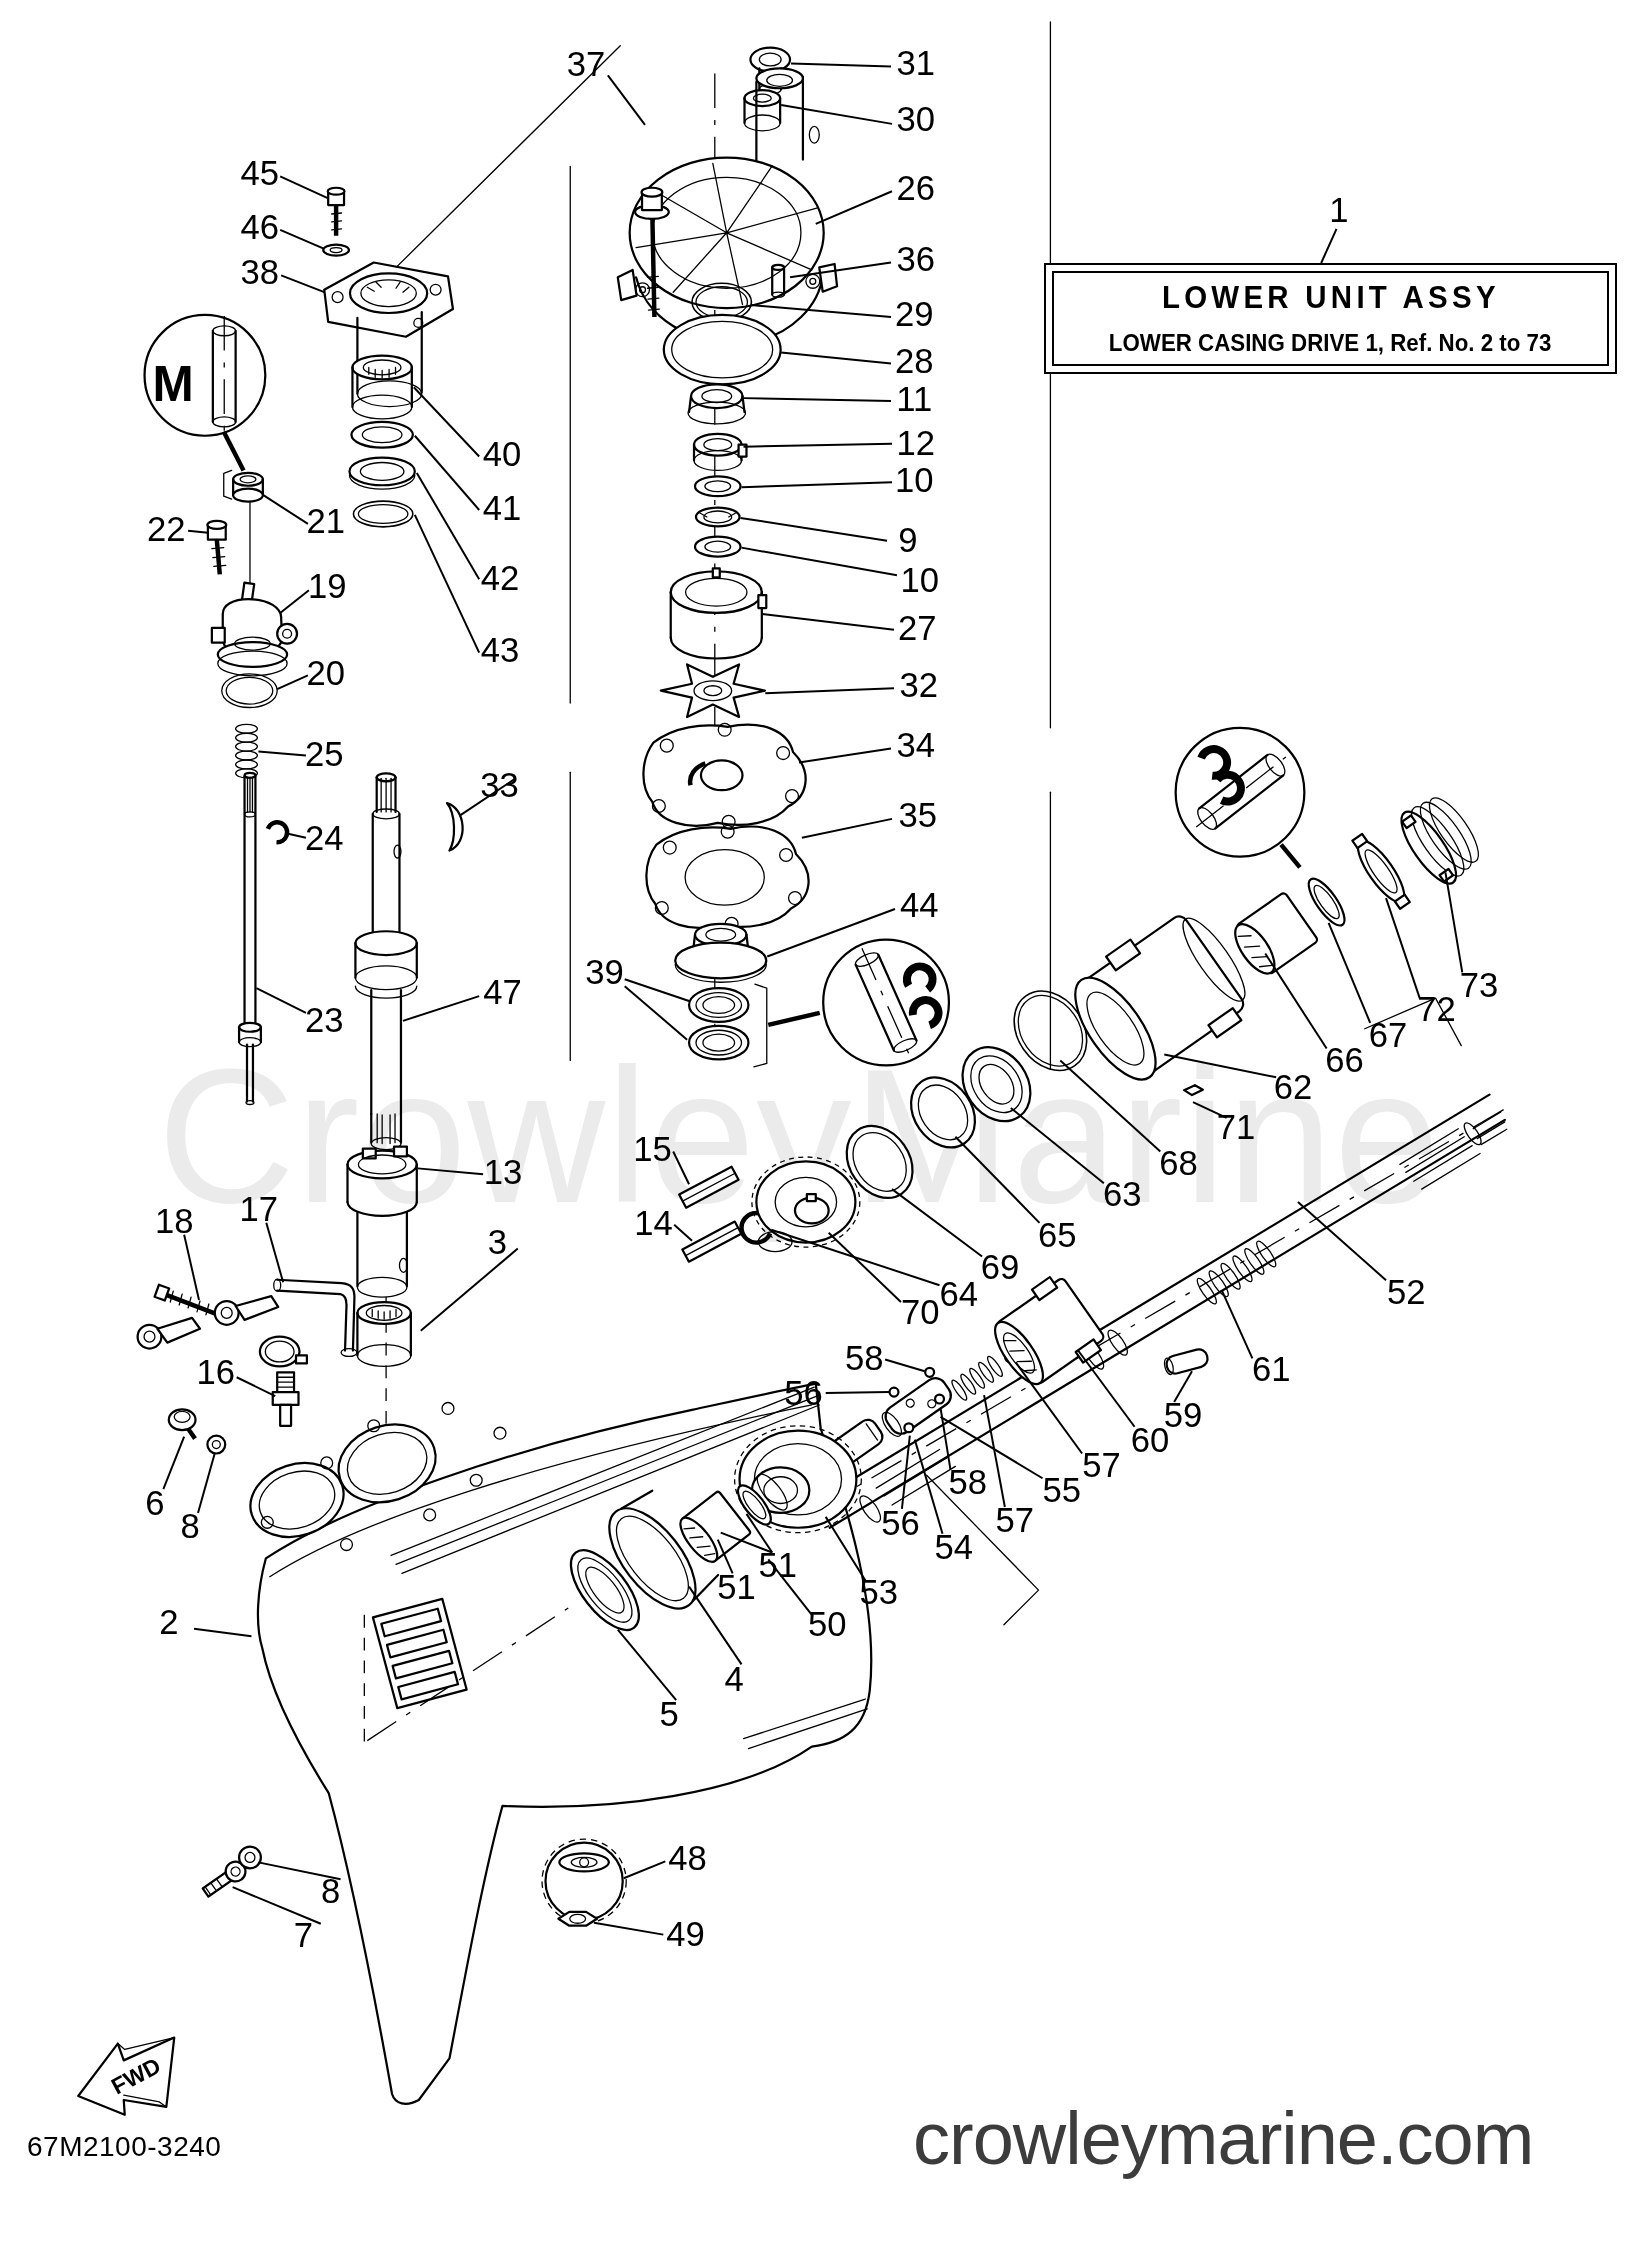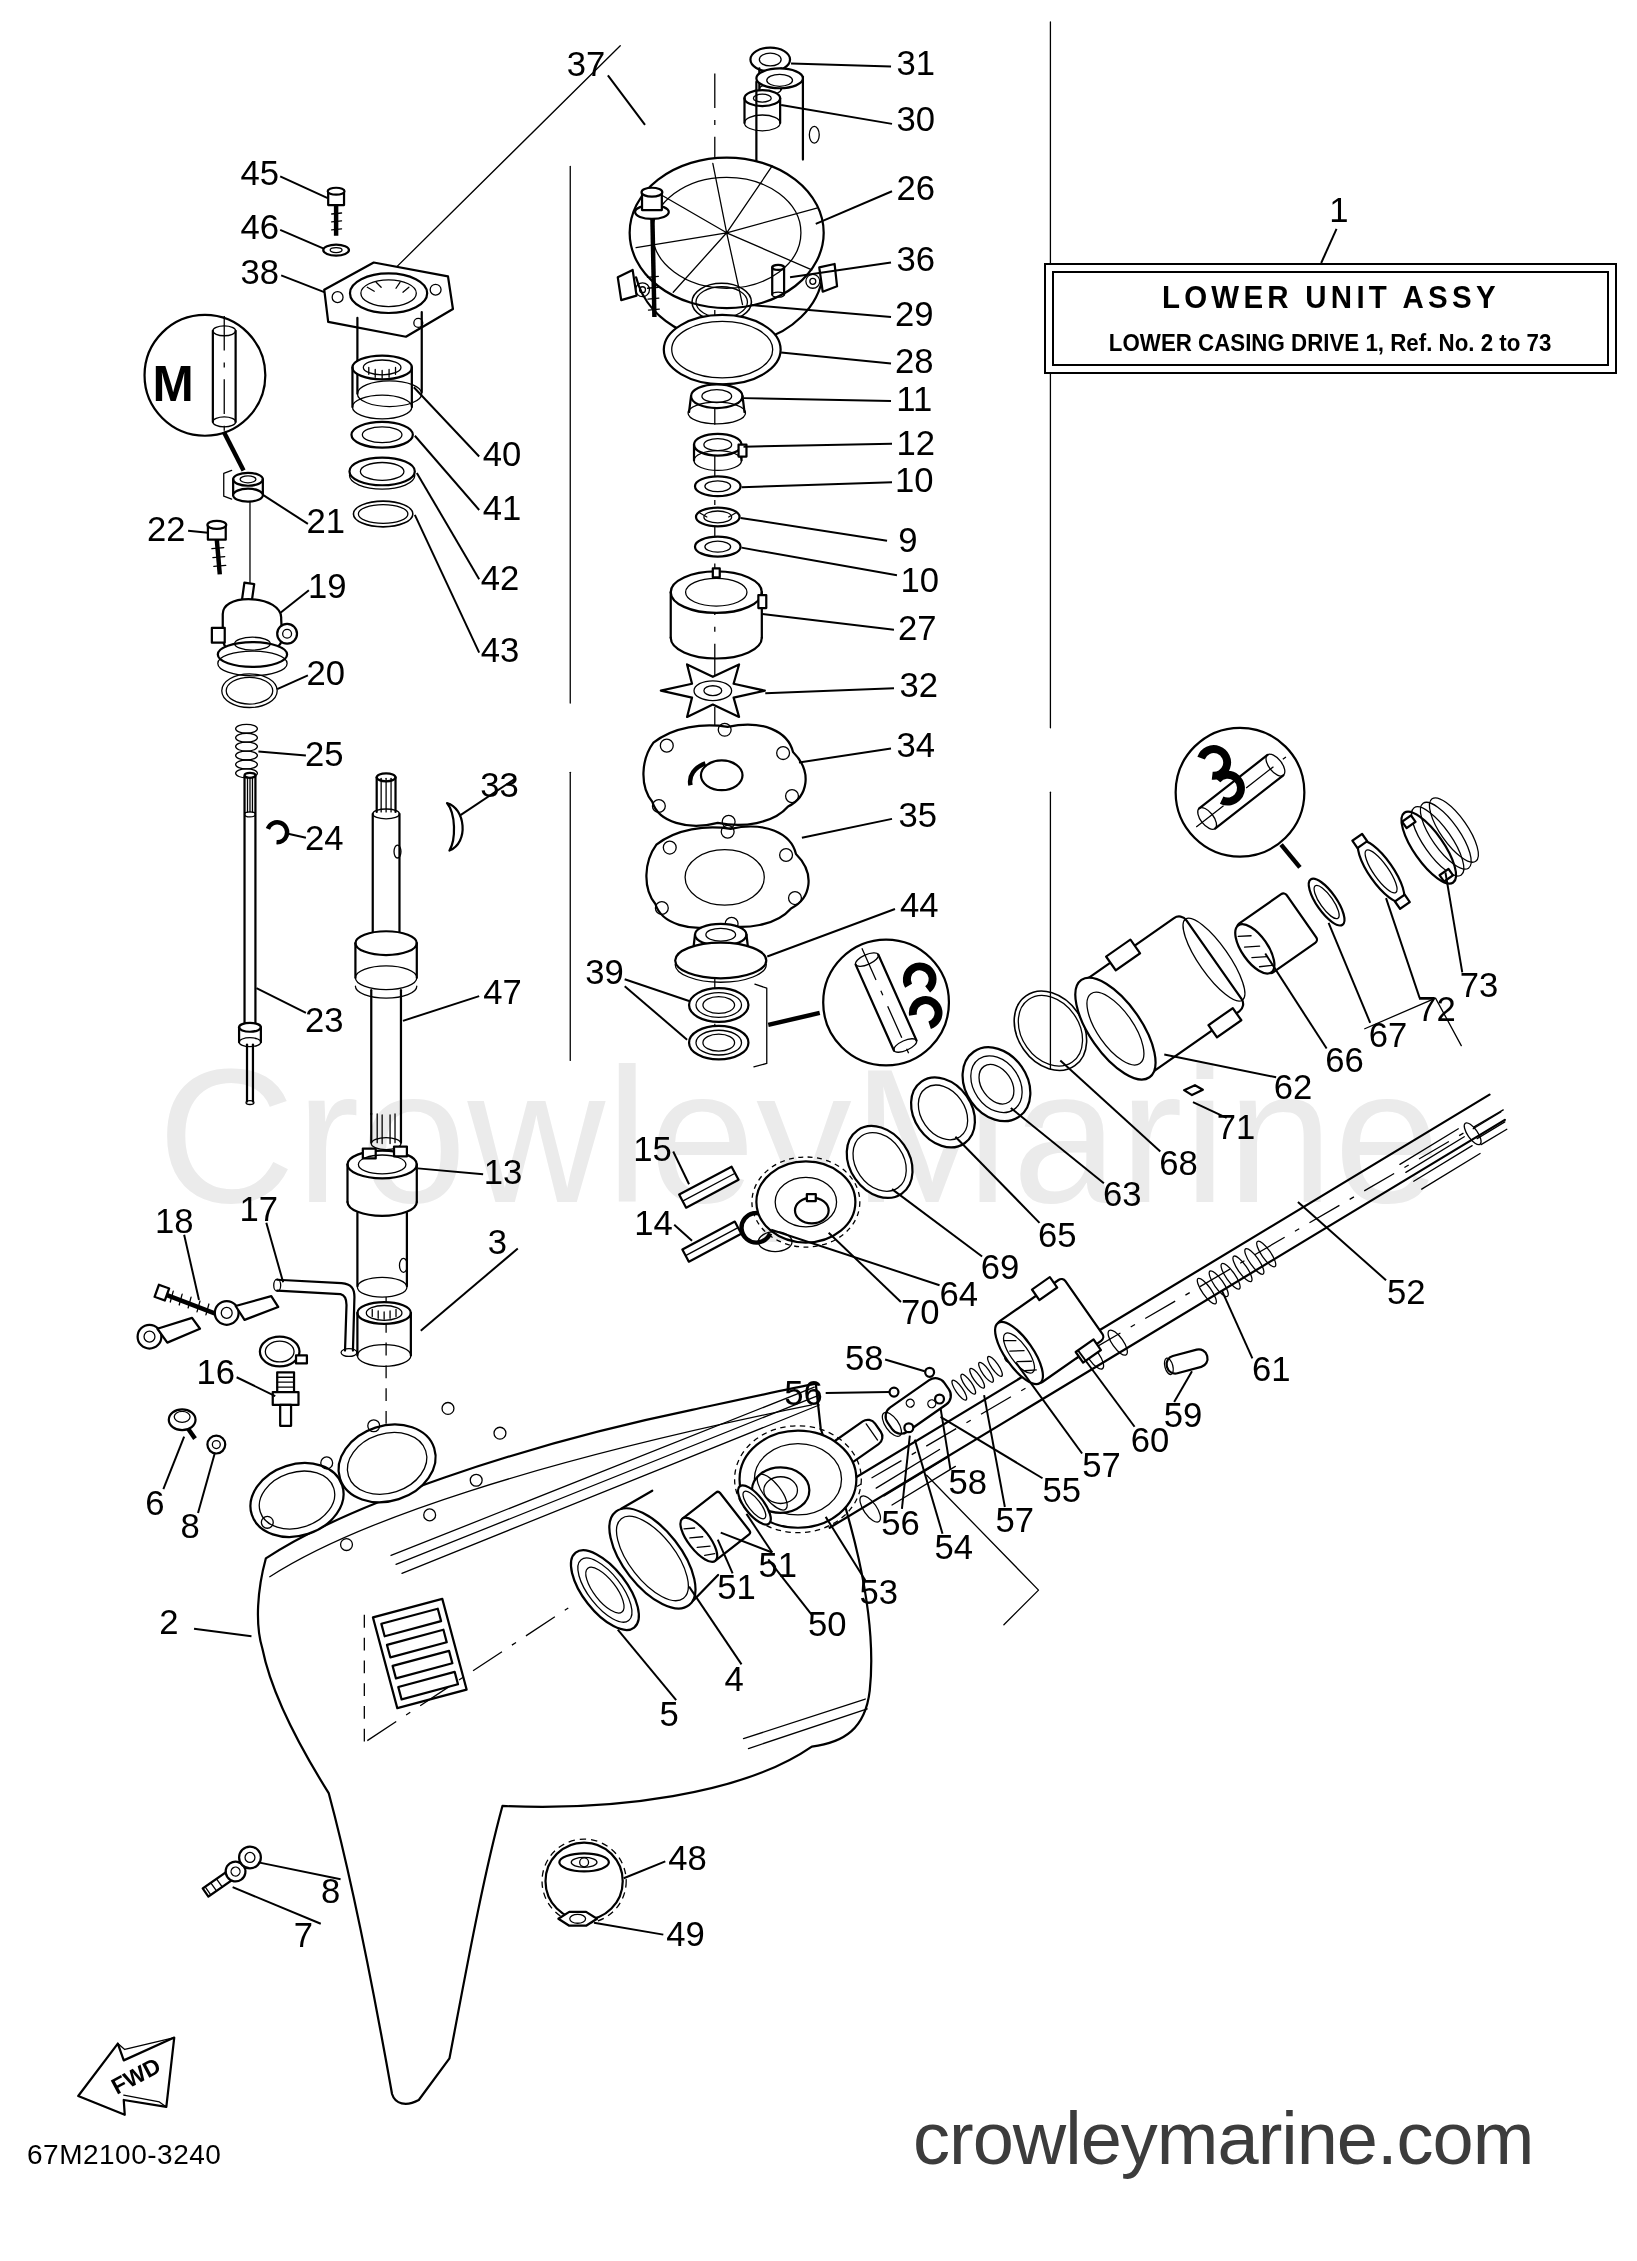--- a/index.html
+++ b/index.html
@@ -16,21 +16,21 @@
   .dsh{stroke:#000;stroke-width:2.6;fill:none;stroke-dasharray:26 20;}
   .teeth{stroke:#000;fill:none;}
   .callout{font-size:70px;fill:#000;text-anchor:middle;font-family:"Liberation Sans",sans-serif;}
   .wm{font-size:385px;fill:#ebebeb;font-family:"Liberation Sans",sans-serif;letter-spacing:2px;}
   .fwdtxt{font-size:46px;font-weight:bold;fill:#000;font-family:"Liberation Sans",sans-serif;}
   .mmark{font-size:100px;font-weight:bold;fill:#000;font-family:"Liberation Sans",sans-serif;}
   .titlebox{position:absolute;left:1044px;top:263px;width:573px;height:111px;border:2.5px solid #000;box-sizing:border-box;padding:6px;background:#fff;}
   .titlebox-inner{width:100%;height:100%;border:2px solid #000;box-sizing:border-box;display:flex;flex-direction:column;justify-content:space-around;align-items:center;}
   .title-line1{font-size:31px;font-weight:bold;letter-spacing:4.5px;white-space:nowrap;transform:scaleX(.95);}
   .title-line2{font-size:23px;font-weight:bold;letter-spacing:0px;white-space:nowrap;transform:scaleX(.97);}
-  .code{position:absolute;left:27px;top:2131px;font-size:28px;color:#000;letter-spacing:0.5px;margin-top:8px;}
+  .code{position:absolute;left:27px;top:2131px;font-size:28px;color:#000;letter-spacing:0.5px;}
   .site{position:absolute;left:913px;top:2096px;font-size:74px;color:#3c3c3c;font-weight:200;letter-spacing:-1px;white-space:nowrap;text-align:right;}
 </style>
 </head>
 <body>
 
 <div id="stage">
 
 <svg id="artwork" width="1637" height="2261" viewBox="0 0 3307 4567">
 
   <text class="wm" x="318" y="2428">CrowleyMarine</text>

